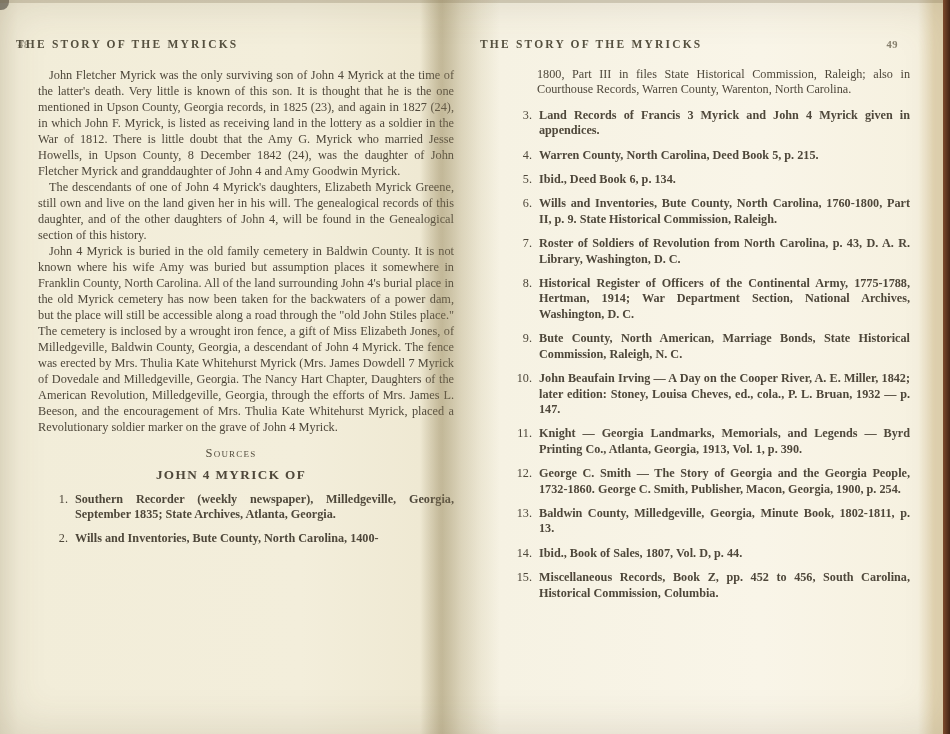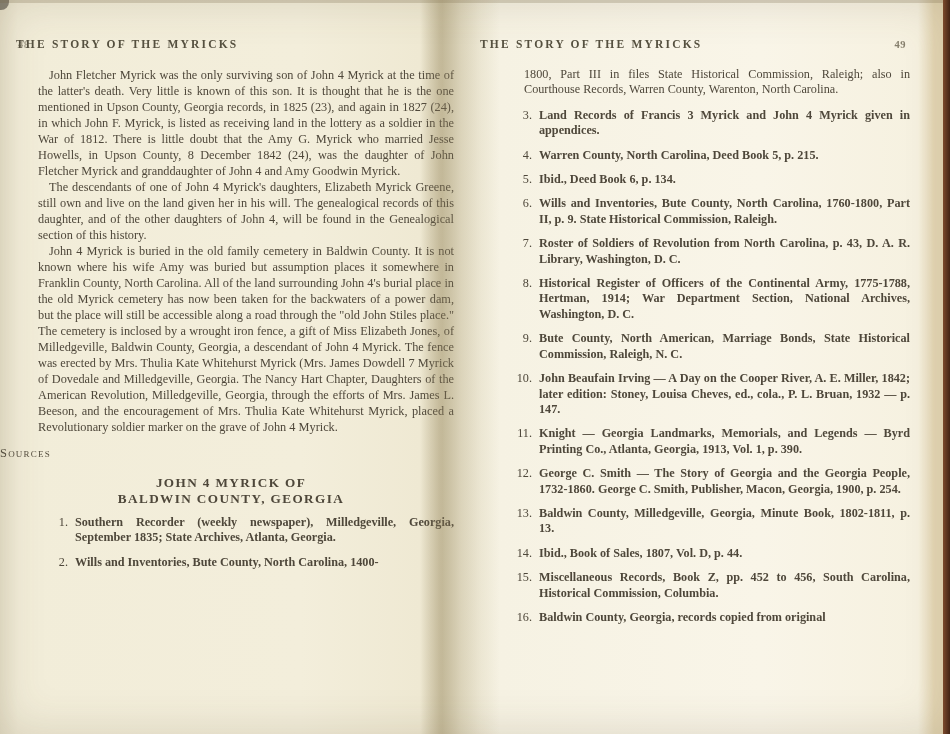--- a/index.html
+++ b/index.html
@@ -61,41 +61,41 @@
   .page-right .page-header { margin-right: 6px; }
   .running-title { display: block; text-align: left; }
   .page-left .running-title { transform: translateX(-22px); }
   .page-right .running-title { transform: translateX(-14px); }
   .page-num {
     position: absolute; top: 1px;
     font-size: 10.5px; letter-spacing: 0.5px; font-weight: bold;
     color: #6a6350; opacity: 0.8;
   }
   .page-num.left-num  { left: -20px; opacity: 0.55; }
-  .page-num.right-num { right: 2px; }
+  .page-num.right-num { right: 10px; }
 
   .body-col {
     margin: 13px 8px 0 38px;
     font-size: 12.3px;
     line-height: 16px;
     text-align: justify;
     color: #4e473a;
   }
   .body-col p { margin: 0; text-indent: 11px; }
 
   .sources-label {
     margin-top: 11px;
-    text-align: left;
+    text-align: center;
     font-variant: small-caps;
     letter-spacing: 1.2px;
     font-size: 12.5px;
     color: #544d3e;
   }
   .section-heading {
-    margin-top: 14px;
+    margin-top: 6px;
     text-align: center;
     font-size: 13.2px;
     font-weight: bold;
     letter-spacing: 1.4px;
     line-height: 15.5px;
     color: #4e473a;
   }
 
   .src-list { margin: 9px 0 0 0; }
   .page-left .src-list { margin-left: 44px; margin-right: 8px; }
@@ -104,21 +104,21 @@
     display: flex;
     margin-bottom: 9px;
     font-size: 12.2px;
     line-height: 15.4px;
     text-align: justify;
   }
   .src-num { flex: 0 0 24px; text-align: right; padding-right: 7px; box-sizing: content-box; }
   .src-text { flex: 1; font-weight: bold; }
 
   .continuation {
-    margin: 13px 4px 10px 30px;
+    margin: 13px 4px 10px 43px;
     font-size: 12.2px;
     line-height: 15.4px;
     text-align: justify;
   }
 </style>
 </head>
 <body>
 
 <div class="book">
 
@@ -137,21 +137,20 @@
 
         <p>The descendants of one of John 4 Myrick's daughters, Elizabeth Myrick Greene, still own and live on the land given her in his will. The genealogical records of this daughter, and of the other daughters of John 4, will be found in the Genealogical section of this history.</p>
 
         <p>John 4 Myrick is buried in the old family cemetery in Baldwin County. It is not known where his wife Amy was buried but assumption places it somewhere in Franklin County, North Carolina. All of the land surrounding John 4's burial place in the old Myrick cemetery has now been taken for the backwaters of a power dam, but the place will still be accessible along a road through the "old John Stiles place." The cemetery is inclosed by a wrought iron fence, a gift of Miss Elizabeth Jones, of Milledgeville, Baldwin County, Georgia, a descendant of John 4 Myrick. The fence was erected by Mrs. Thulia Kate Whitehurst Myrick (Mrs. James Dowdell 7 Myrick of Dovedale and Milledgeville, Georgia. The Nancy Hart Chapter, Daughters of the American Revolution, Milledgeville, Georgia, through the efforts of Mrs. James L. Beeson, and the encouragement of Mrs. Thulia Kate Whitehurst Myrick, placed a Revolutionary soldier marker on the grave of John 4 Myrick.</p>
       </div>
 
     <div class="sources-label">Sources</div>
 
     <div class="section-heading">
       <span>JOHN 4 MYRICK OF</span><br>
-      <span>BALDWIN COUNTY, GEORGIA</span>
     </div>
 
     <div class="src-list">
 
         <div class="src-item">
           <span class="src-num">1.</span>
           <span class="src-text">Southern Recorder (weekly newspaper), Milledgeville, Georgia, September 1835; State Archives, Atlanta, Georgia.</span>
         </div>
 
         <div class="src-item">
@@ -231,22 +230,18 @@
         <div class="src-item">
           <span class="src-num">14.</span>
           <span class="src-text">Ibid., Book of Sales, 1807, Vol. D, p. 44.</span>
         </div>
 
         <div class="src-item">
           <span class="src-num">15.</span>
           <span class="src-text">Miscellaneous Records, Book Z, pp. 452 to 456, South Carolina, Historical Commission, Columbia.</span>
         </div>
 
-        <div class="src-item">
-          <span class="src-num">16.</span>
-          <span class="src-text">Baldwin County, Georgia, records copied from original</span>
-        </div>
       </div>
   </div>
 
   <div class="edge-strip"></div>
   <div class="edge-strip-dark"></div>
 </div>
 
 </body></html>

